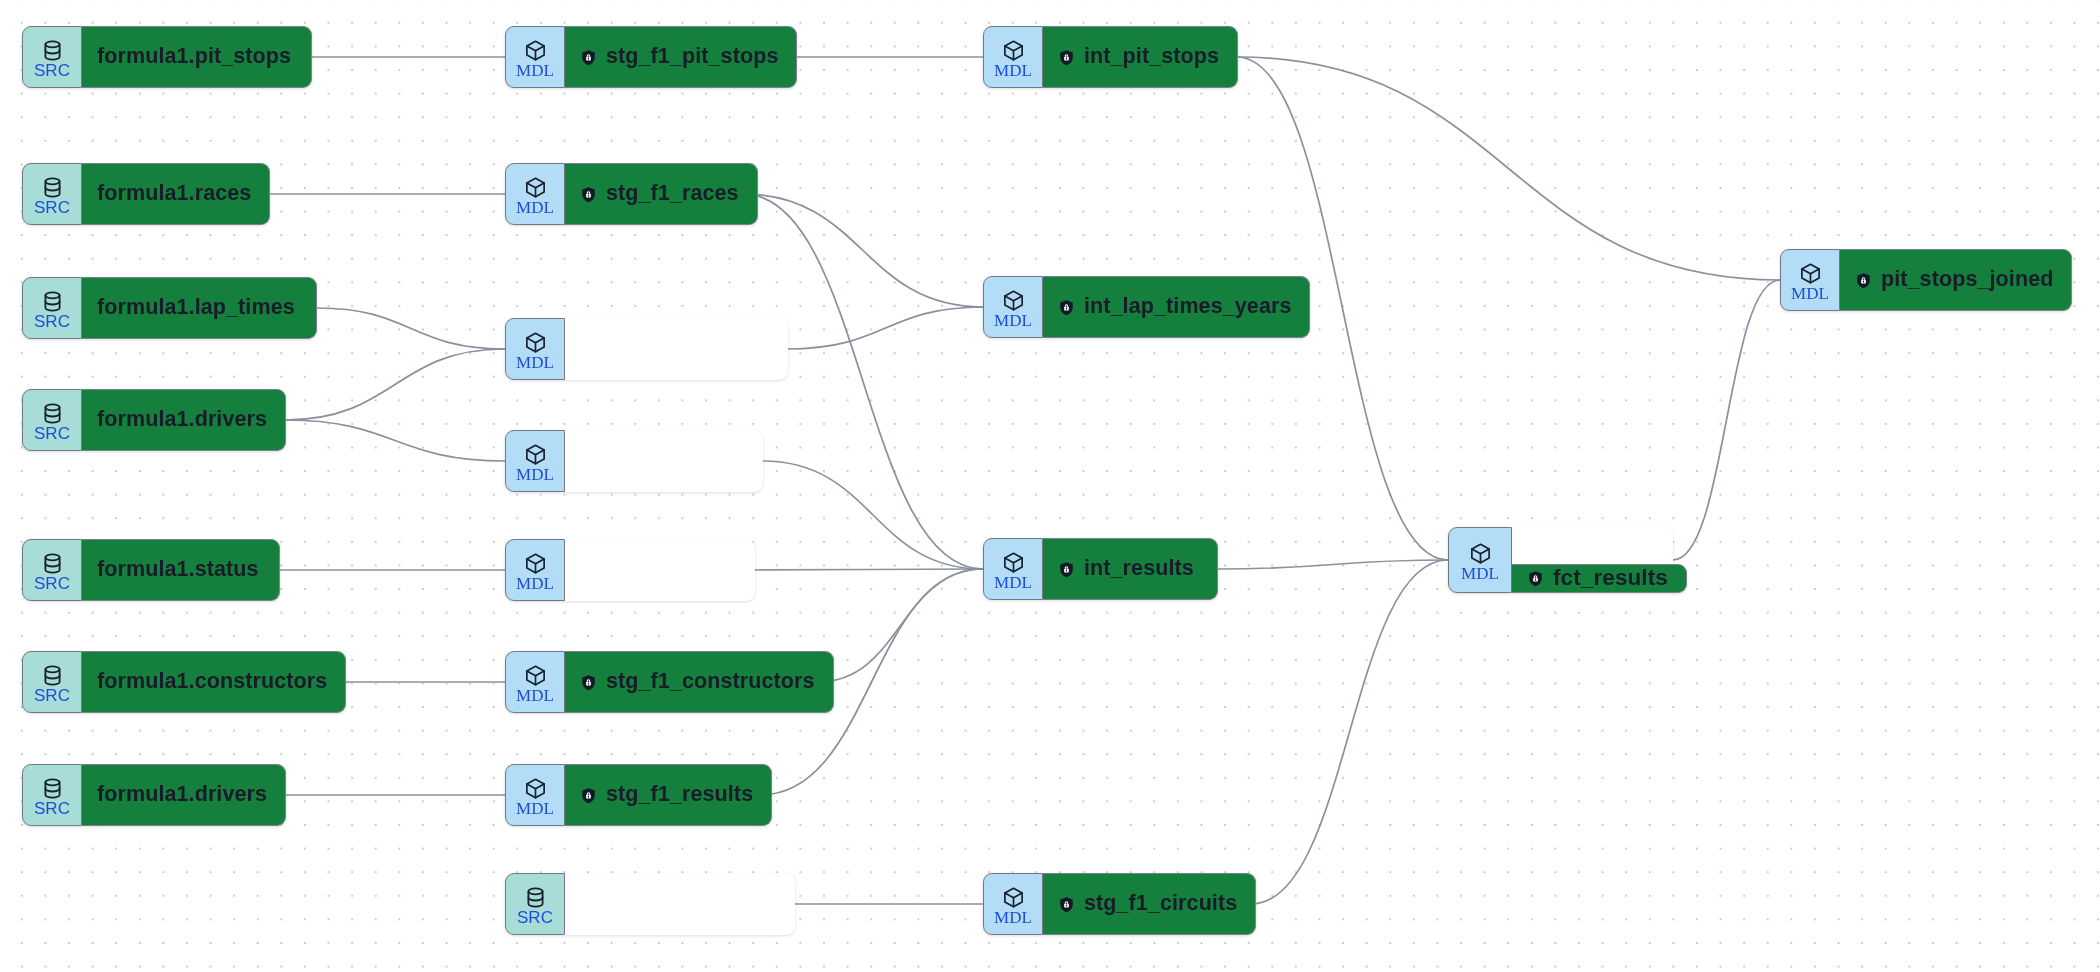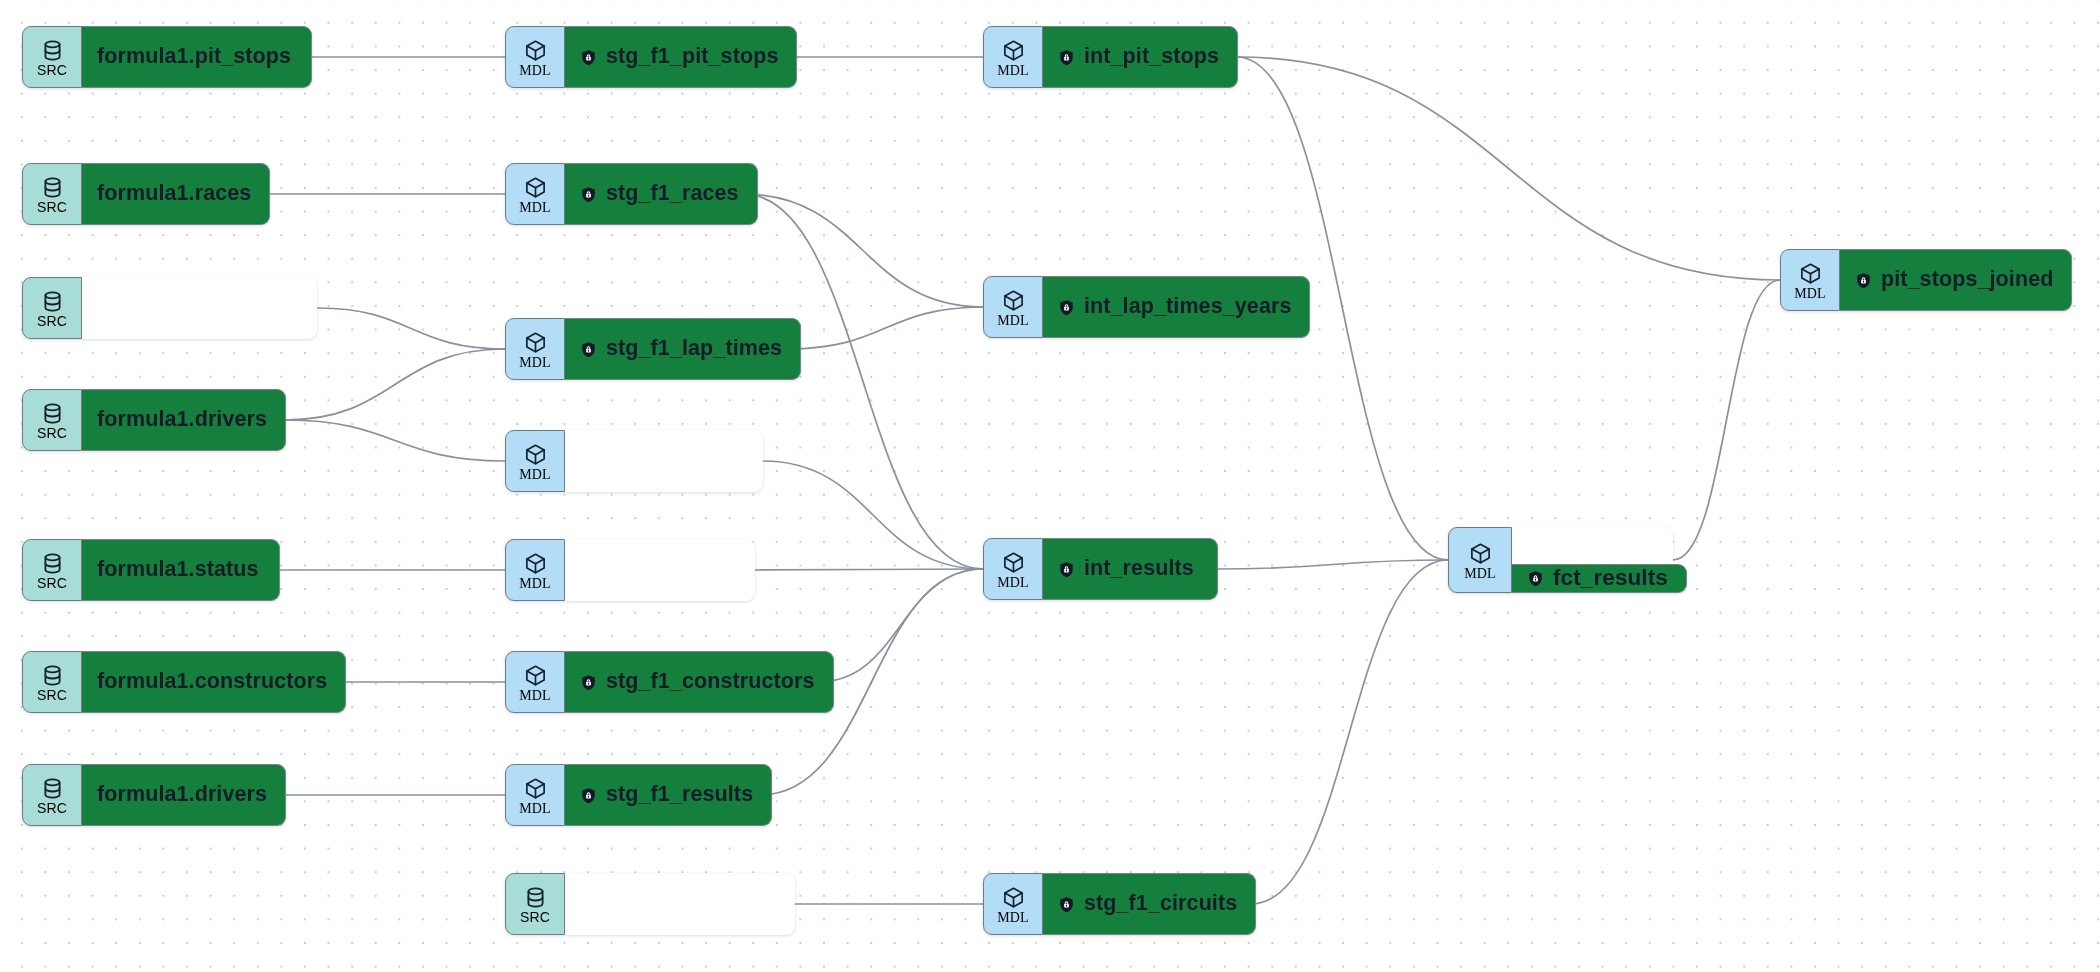--- a/index.html
+++ b/index.html
@@ -40,23 +40,23 @@
     align-items: center;
     justify-content: center;
     gap: 1px;
     padding-top: 2px;
   }
   .badge.src { background: #a8ddd7; border-color: #6f7a86; }
   .badge.mdl { background: #b3ddf7; border-color: #6f7a86; font-family: Liberation Serif, serif; }
   .badge-icon { width: 23px; height: 23px; display:block; }
   .badge-icon svg { width: 23px; height: 23px; display:block; }
   .badge-text {
-    font-size: 14px;
+    font-size: 17px;
     line-height: 15px;
-    color: #000000;
+    color: #1d4ed8;
     letter-spacing: 0.1px;
   }
   .body {
     flex: 1 1 auto;
     border: 1.4px solid #7b8290;
     border-left: none;
     border-radius: 0 9px 9px 0;
     background: #15803d;
     display: flex;
     align-items: center;
@@ -144,20 +144,24 @@
     <div class="badge src" style="background: rgb(168, 221, 215);">
       <span class="badge-icon">
             <svg viewBox="0 0 24 24" fill="none" stroke="#16202e" stroke-width="1.9" stroke-linecap="round" stroke-linejoin="round">
               <ellipse cx="12" cy="5.6" rx="7.4" ry="3.1"></ellipse>
               <path d="M4.6 5.6v12.8c0 1.71 3.31 3.1 7.4 3.1s7.4-1.39 7.4-3.1V5.6"></path>
               <path d="M4.6 12c0 1.71 3.31 3.1 7.4 3.1s7.4-1.39 7.4-3.1"></path>
             </svg>
           </span>
       <span class="badge-text">SRC</span>
     </div>
+    <div class="body">
+
+      <span class="label">formula1.lap_times</span>
+    </div>
   </div>
       <div class="node" style="left: 22px; top: 389px; width: 263px;">
     <div class="badge src" style="background: rgb(168, 221, 215);">
       <span class="badge-icon">
             <svg viewBox="0 0 24 24" fill="none" stroke="#16202e" stroke-width="1.9" stroke-linecap="round" stroke-linejoin="round">
               <ellipse cx="12" cy="5.6" rx="7.4" ry="3.1"></ellipse>
               <path d="M4.6 5.6v12.8c0 1.71 3.31 3.1 7.4 3.1s7.4-1.39 7.4-3.1V5.6"></path>
               <path d="M4.6 12c0 1.71 3.31 3.1 7.4 3.1s7.4-1.39 7.4-3.1"></path>
             </svg>
           </span>
@@ -280,32 +284,20 @@
     <div class="badge mdl" style="background: rgb(179, 221, 247);">
       <span class="badge-icon">
             <svg viewBox="0 0 24 24" fill="none" stroke="#16202e" stroke-width="1.75" stroke-linecap="round" stroke-linejoin="round">
               <path d="M12 2.4 21 7.3v9.4L12 21.6 3 16.7V7.3z"></path>
               <path d="M3 7.3 12 12.2l9-4.9"></path>
               <path d="M12 12.2v9.4"></path>
             </svg>
           </span>
       <span class="badge-text">MDL</span>
     </div>
-    <div class="body">
-      <span class="shield">
-            <svg viewBox="0 0 24 24">
-              <path d="M12 1.6 3.2 5.1v6.6c0 5.4 3.7 9.8 8.8 11.1 5.1-1.3 8.8-5.7 8.8-11.1V5.1z" fill="#131a26"></path>
-              <path d="M12 7.4a2.5 2.5 0 0 0-2.5 2.5v1.2h5V9.9A2.5 2.5 0 0 0 12 7.4zm0 1.5a1 1 0 0 1 1 1v1.2h-2V9.9a1 1 0 0 1 1-1z" fill="#ffffff"></path>
-              <rect x="8.7" y="10.8" width="6.6" height="5.6" rx="1.1" fill="#ffffff"></rect>
-              <circle cx="12" cy="13.1" r="1.05" fill="#131a26"></circle>
-              <rect x="11.45" y="13.1" width="1.1" height="2.3" rx="0.55" fill="#131a26"></rect>
-            </svg>
-          </span>
-      <span class="label">stg_f1_lap_times</span>
-    </div>
   </div>
       <div class="node" style="left: 505px; top: 430px; width: 258px;">
     <div class="badge mdl" style="background: rgb(179, 221, 247);">
       <span class="badge-icon">
             <svg viewBox="0 0 24 24" fill="none" stroke="#16202e" stroke-width="1.75" stroke-linecap="round" stroke-linejoin="round">
               <path d="M12 2.4 21 7.3v9.4L12 21.6 3 16.7V7.3z"></path>
               <path d="M3 7.3 12 12.2l9-4.9"></path>
               <path d="M12 12.2v9.4"></path>
             </svg>
           </span>

